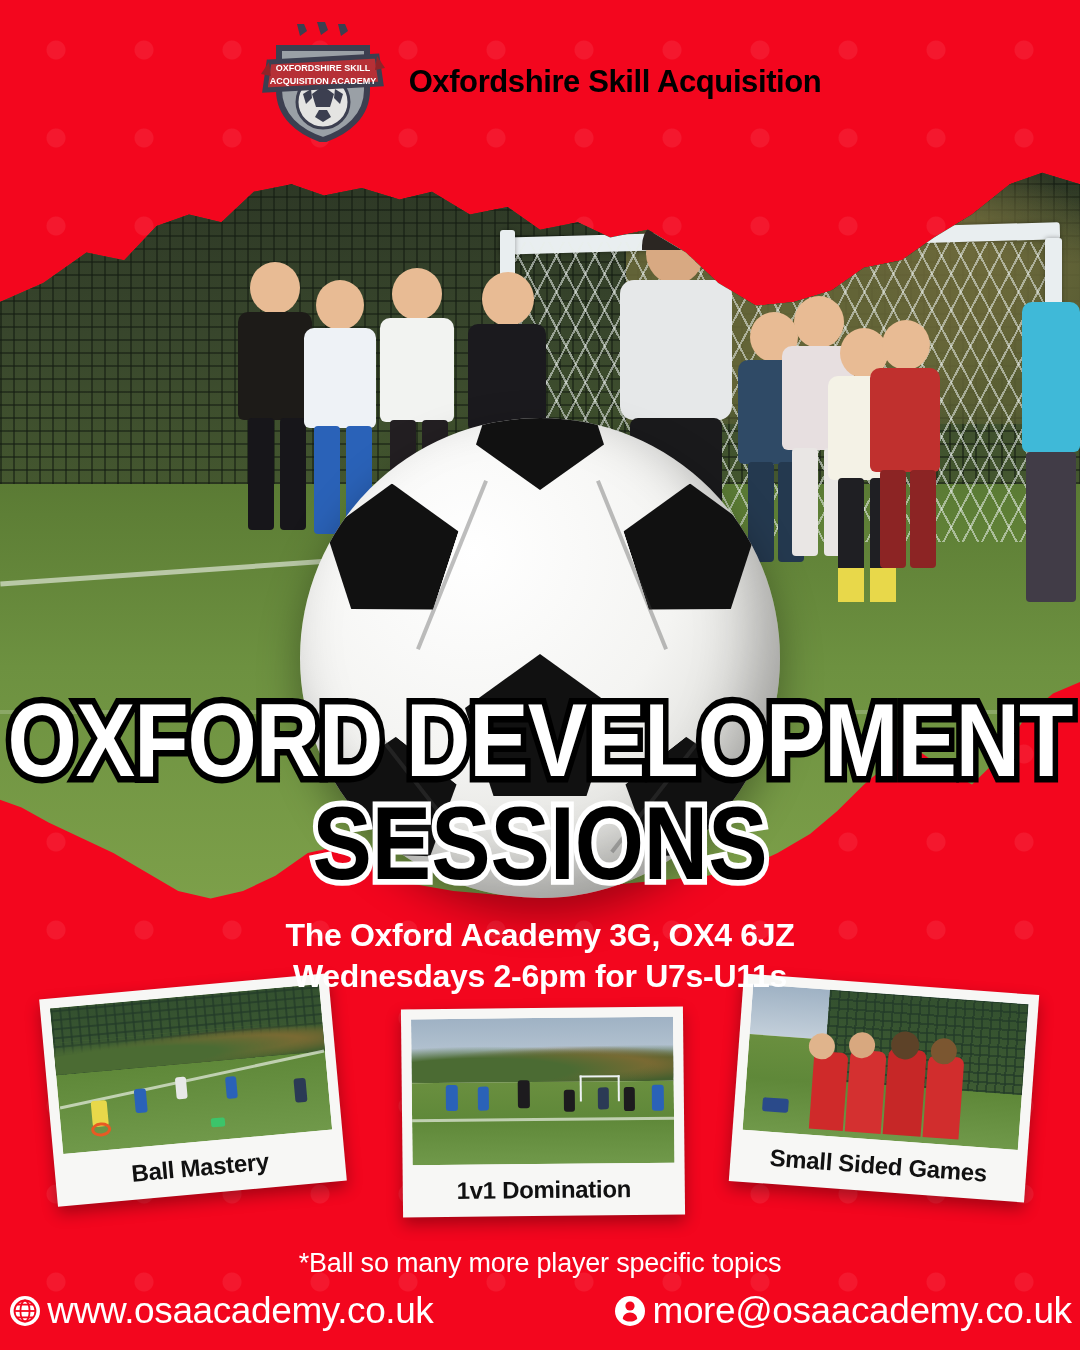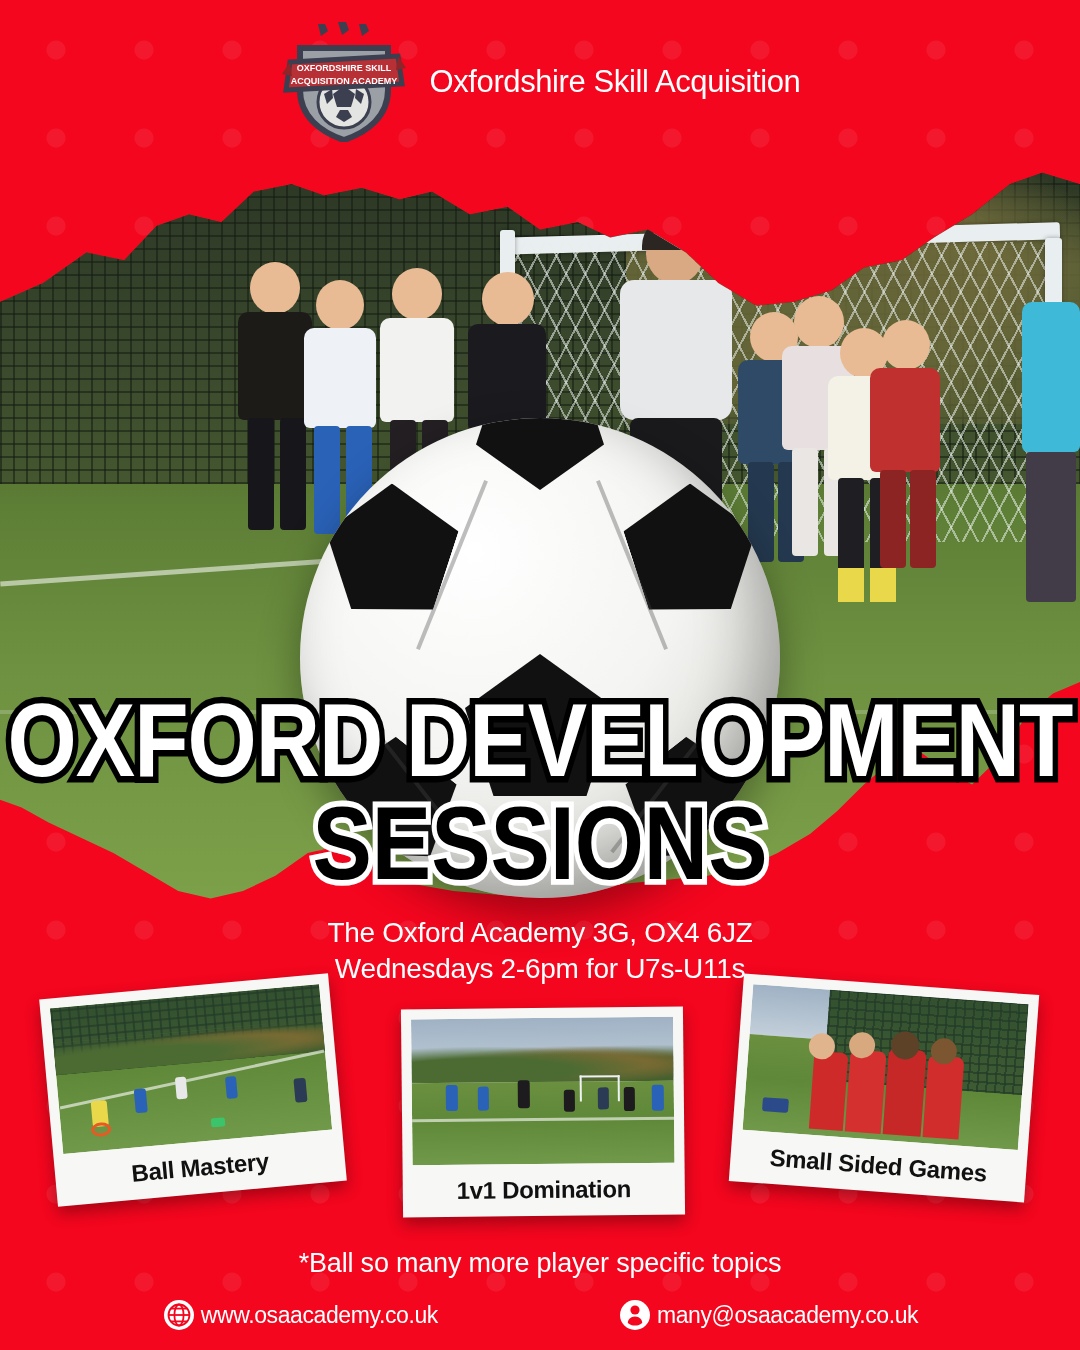--- a/index.html
+++ b/index.html
@@ -30,23 +30,23 @@
   
   .header {
     position:absolute; top:22px; left:0; width:100%;
     height:120px;
     display:flex; align-items:center; justify-content:center;
     gap:22px;
     z-index:6;
   }
   .logo { width:128px; height:120px; flex:0 0 auto; }
   .brand {
-    color:#ffffff;
+    color:#000000;
     font-size:31px;
-    font-weight:normal;
+    font-weight:bold;
     letter-spacing:-0.4px;
     white-space:nowrap;
   }
 
   
   .hero {
     position:absolute;
     top:150px; left:0;
     width:1080px; height:760px;
     z-index:2;
@@ -162,21 +162,21 @@
     transform-origin:center top;
   }
 
   
   .venue {
     position:absolute; top:915px; left:0; width:100%;
     text-align:center; z-index:7;
     color:#ffffff;
   }
   .venue div {
-    font-size:28px; font-weight:normal; line-height:1.28;
+    font-size:32px; font-weight:bold; line-height:1.28;
     letter-spacing:-0.3px;
   }
 
   
   .cards { position:absolute; top:0; left:0; width:100%; height:100%; z-index:5; }
   .card {
     position:absolute;
     background:#f7f7f5;
     padding:10px 10px 0 10px;
     box-shadow:0 7px 16px rgba(0,0,0,.32);
@@ -219,21 +219,21 @@
     color:#ffffff; font-size:27px; letter-spacing:-0.2px;
   }
 
   
   .contacts {
     position:absolute; bottom:18px; left:0; width:100%;
     display:flex; justify-content:center; align-items:center;
     gap:180px; z-index:7;
   }
   .contact { display:flex; align-items:center; gap:5px; }
-  .contact .txt { color:#ffffff; font-size:23px; letter-spacing:-0.4px; white-space:nowrap; }
+  .contact .txt { color:#ffffff; font-size:37px; letter-spacing:-0.4px; white-space:nowrap; }
   .cicon { width:34px; height:34px; flex:0 0 auto; }
 </style>
 </head>
 <body>
 
 <div id="poster">
 
   <div class="dots"></div>
 
   <div class="header">
@@ -453,17 +453,17 @@
       </svg>
       <span class="txt">www.osaacademy.co.uk</span>
     </div>
 
     <div class="contact">
       <svg class="cicon" viewBox="0 0 34 34">
         <circle cx="17" cy="17" r="15" fill="#ffffff"></circle>
         <circle cx="17" cy="12" r="4.6" fill="#F3061E"></circle>
         <path d="M17 18.4c-4.4 0-7.2 3.1-7.2 6.6 1.9 1.6 4.4 2.6 7.2 2.6s5.3-1 7.2-2.6c0-3.5-2.8-6.6-7.2-6.6z" fill="#F3061E"></path>
       </svg>
-      <span class="txt">many@osaacademy.co.uk</span>
+      <span class="txt">more@osaacademy.co.uk</span>
     </div>
   </div>
 
 </div>
 
 </body></html>

